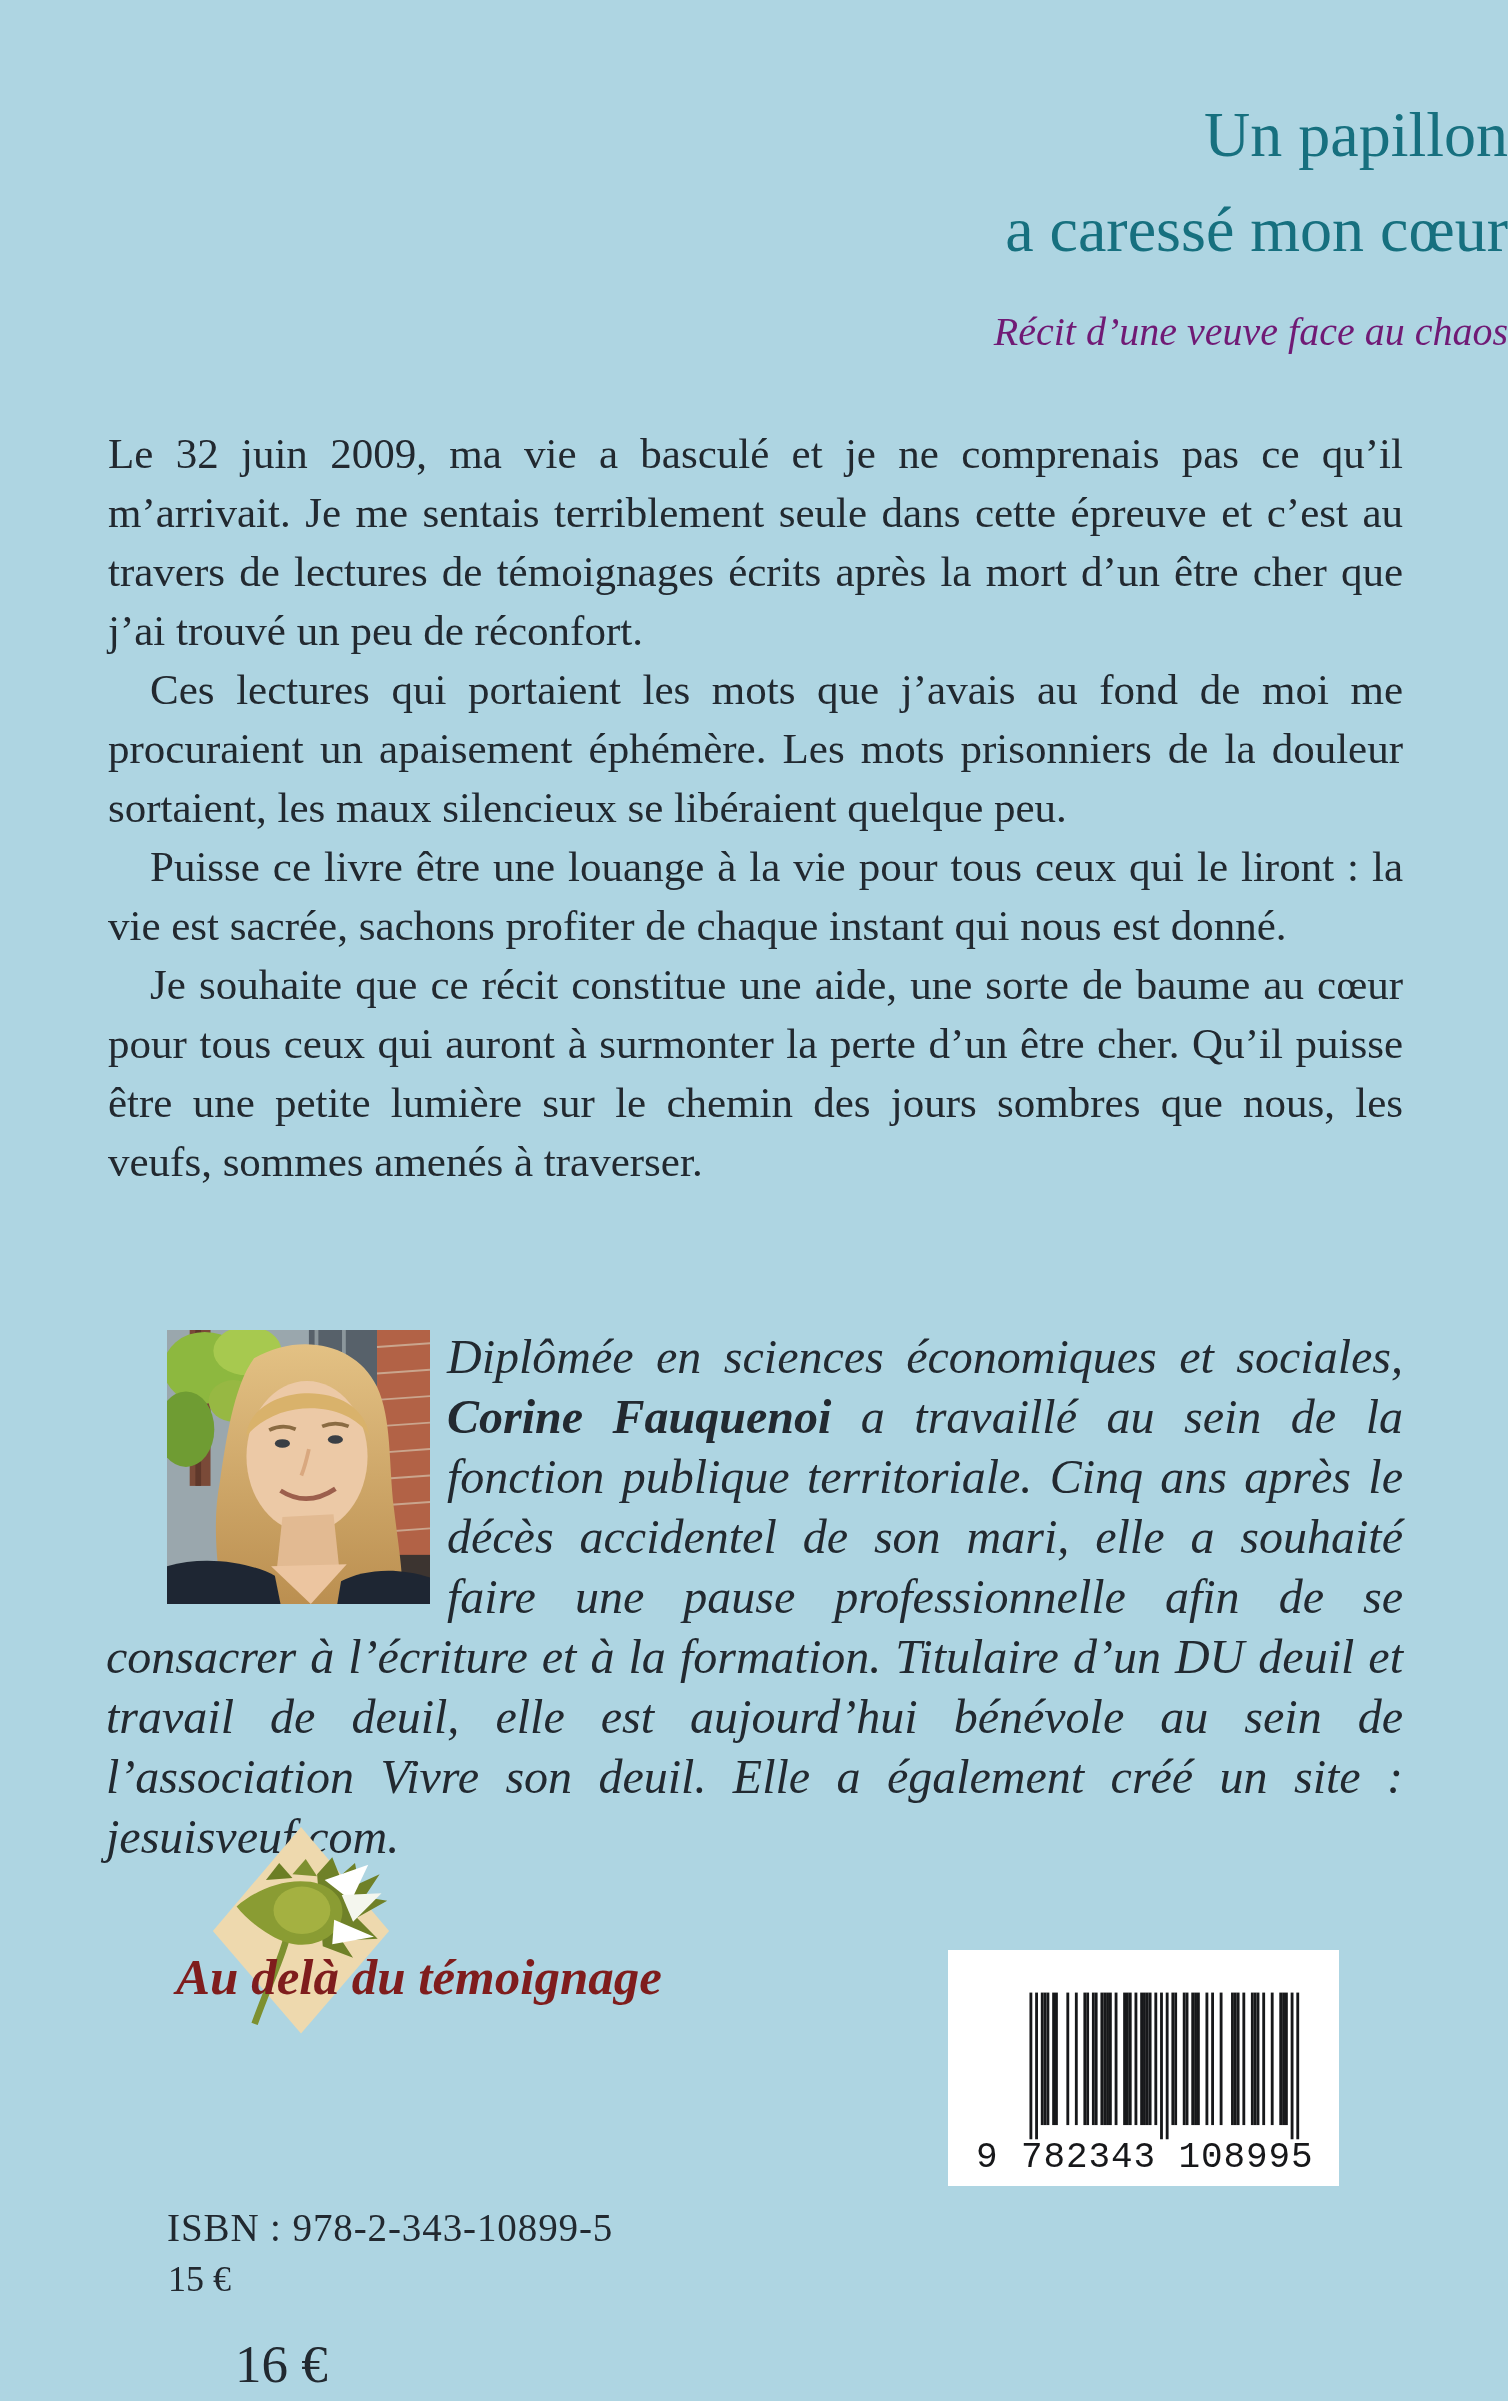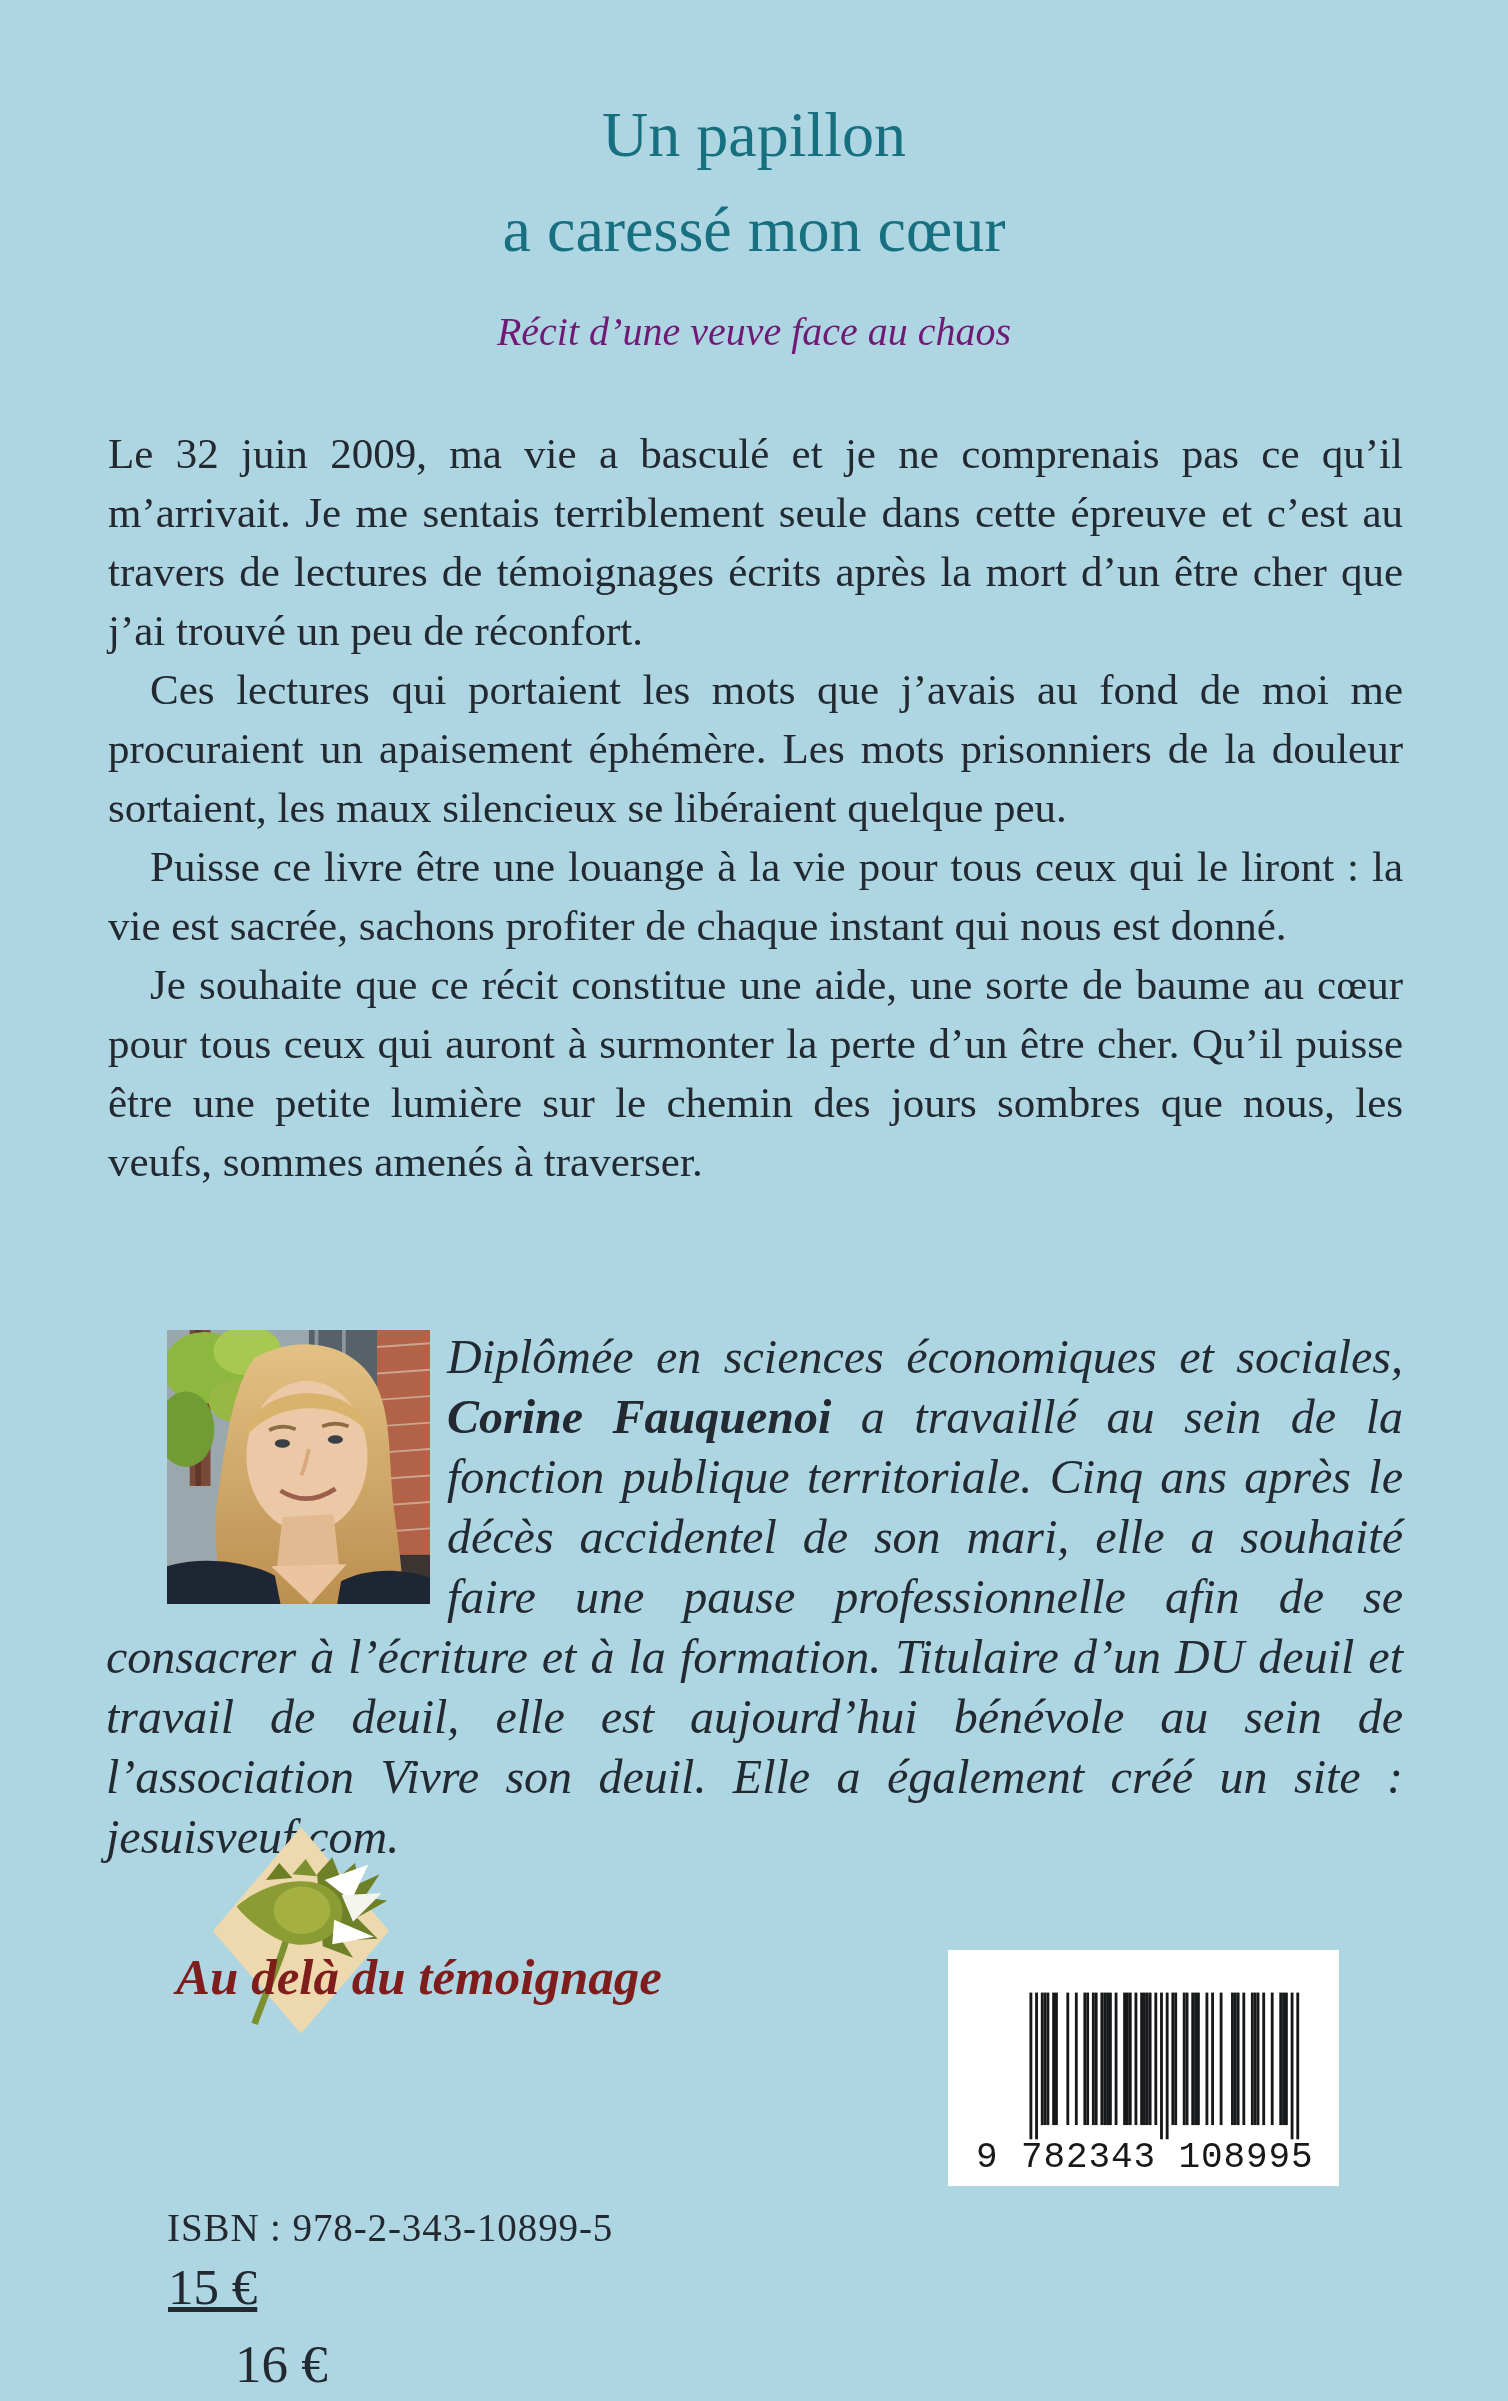--- a/index.html
+++ b/index.html
@@ -7,21 +7,21 @@
     width: 1508px; height: 2402px;
     background: #aed5e2;
     font-family: "Liberation Serif", serif;
     color: #222930;
     position: relative;
     overflow: hidden;
   }
   .cover { position: absolute; inset: 0; }
 
   
-  .title-block { position: absolute; top: 87px; left: 0; width: 100%; text-align: center; }
+  .title-block { position: absolute; top: 87px; left: 0; width: 100%; text-align: right; }
   .title-line { font-size: 64px; line-height: 95px; color: #17707f; }
   .subtitle { margin-top: 24.6px; font-size: 40px; line-height: 59px; font-style: italic; color: #701a75; }
 
   
   .synopsis { position: absolute; top: 424px; left: 108px; width: 1295px;
               font-size: 43px; line-height: 59px; text-align: justify; }
   .synopsis p { margin: 0; }
   .synopsis p.indent { text-indent: 42px; }
 
   
@@ -32,21 +32,21 @@
   .bio p { margin: 0; }
   .bio strong { font-weight: bold; }
 
   
   .emblem { position: absolute; left: 211px; top: 1825px; width: 180px; height: 210px; }
   .collection { position: absolute; left: 176px; top: 1948px;
                 font-size: 51px; font-style: italic; font-weight: bold; color: #7f1d1d; }
 
   
   .isbn  { position: absolute; left: 167px; top: 2205px; font-size: 39px; letter-spacing: 0.9px; }
-  .price-primary   { position: absolute; left: 168px; top: 2258px; font-size: 51px; text-decoration: underline; }
+  .price-primary   { position: absolute; left: 168px; top: 2258px; font-size: 36px; }
   .price-secondary { position: absolute; left: 235px; top: 2334px; font-size: 53px; }
 
   .barcode-box { position: absolute; left: 948px; top: 1950px; width: 391px; height: 236px;
                  background: #ffffff; }
   .barcode-box svg { position: absolute; left: 0; top: 0; }
   .barcode-digits { position: absolute; left: 28px; bottom: 7.6px; width: 362px;
                     font-family: "Liberation Mono", monospace;
                     font-size: 36px; letter-spacing: 0.9px; color: #17181a; white-space: pre; }
 </style>
 </head>

